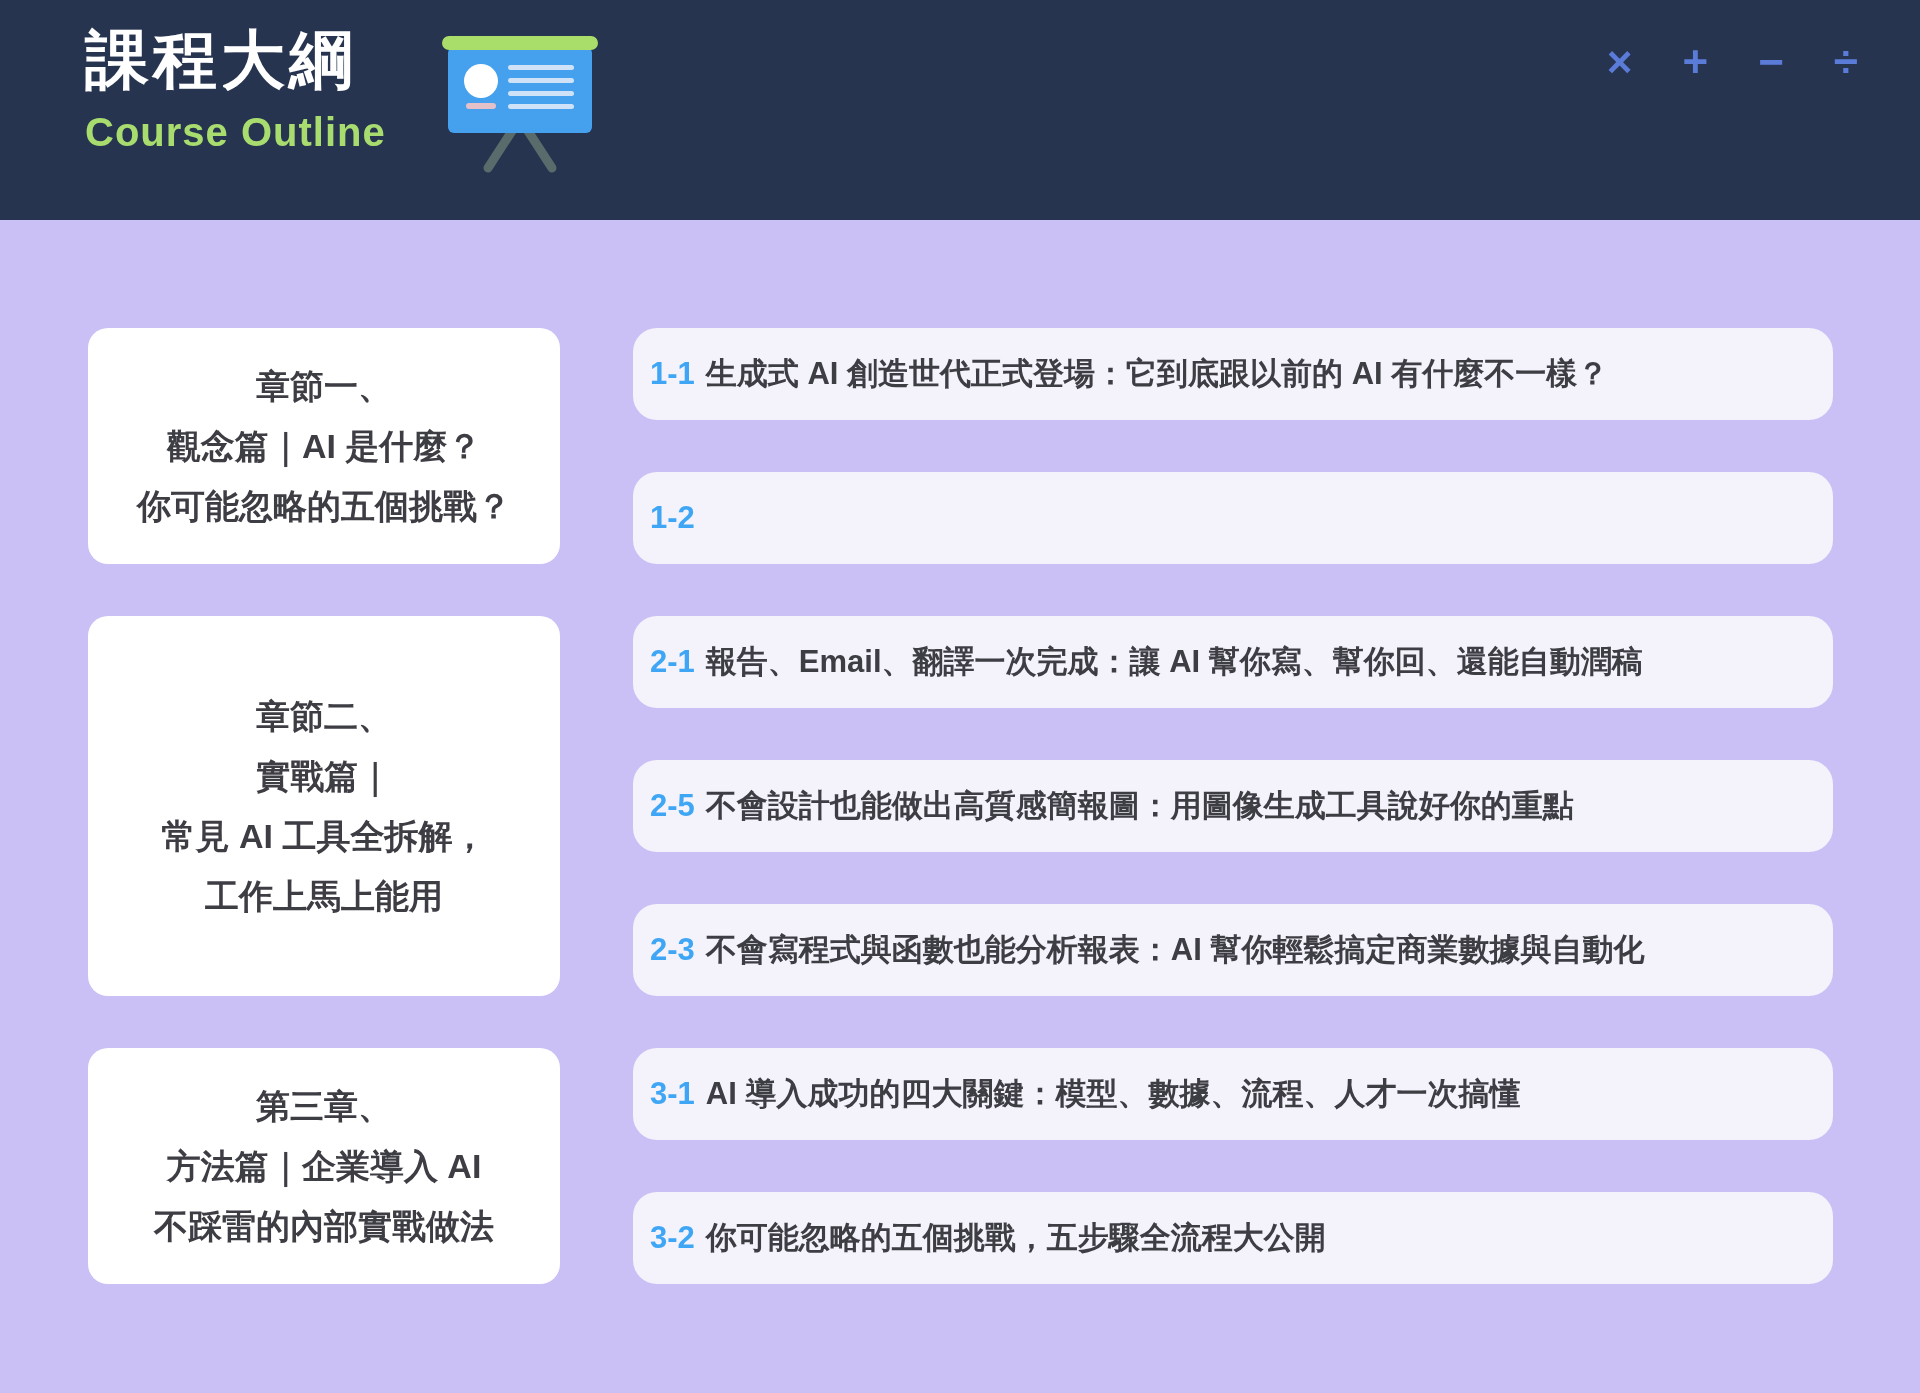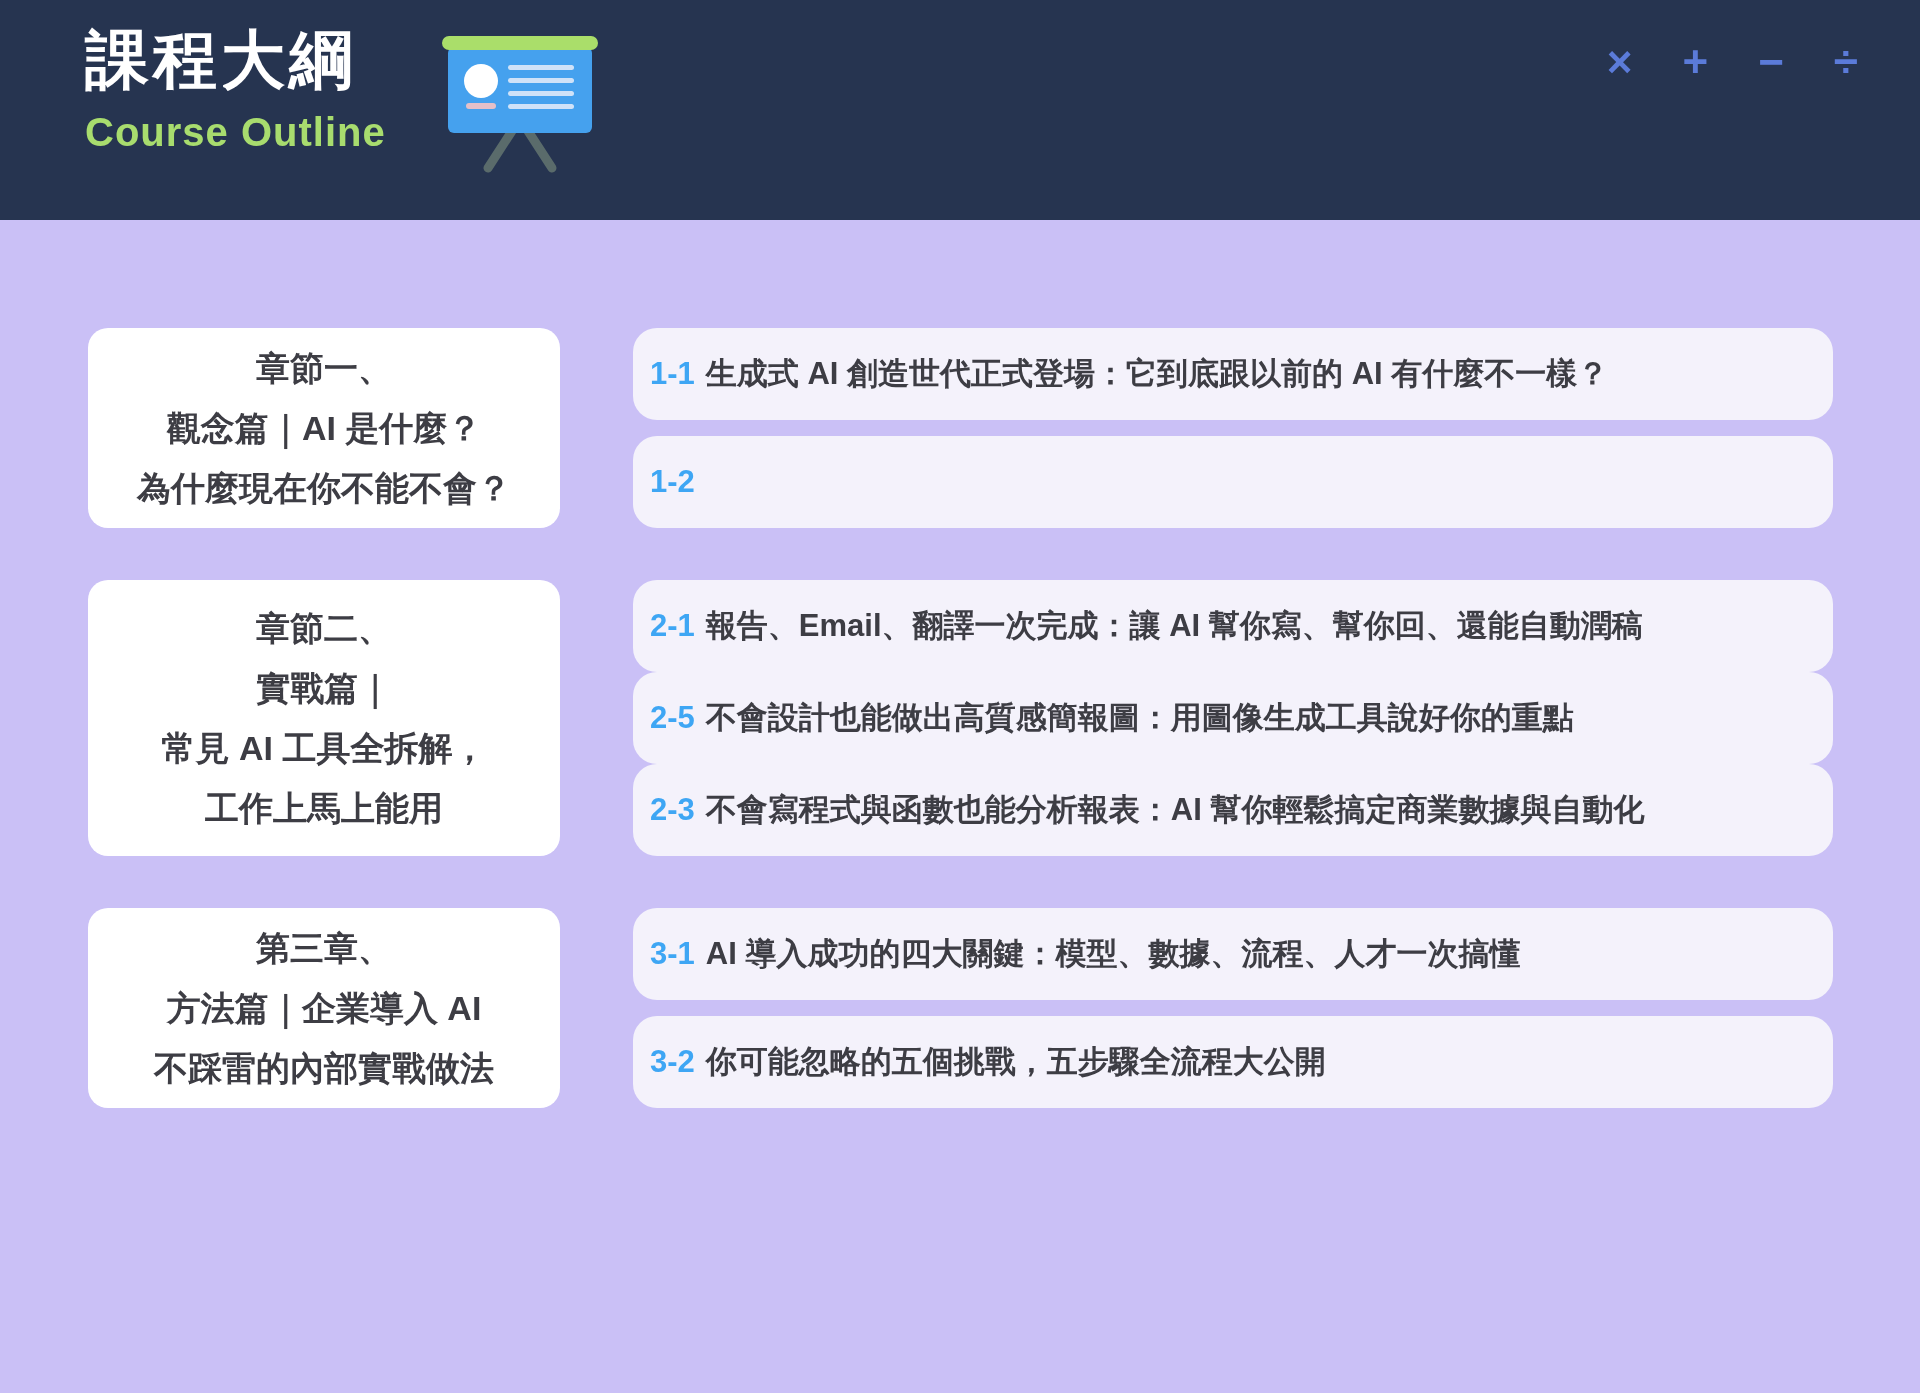--- a/index.html
+++ b/index.html
@@ -67,21 +67,21 @@
     font-size: 34px;
     font-weight: bold;
     line-height: 60px;
     padding: 10px 18px;
   }
 
   .lessons {
     width: 1200px;
     display: flex;
     flex-direction: column;
-    justify-content: space-between;
+    gap: 52px;
   }
   .lesson-row {
     height: 92px;
     background: var(--row-bg, #f4f2fb);
     border-radius: 24px;
     display: flex;
     align-items: center;
     padding: 0 24px 0 17px;
     font-size: 31px;
     font-weight: bold;
@@ -124,21 +124,21 @@
     <span>÷</span>
   </div>
 </div>
 
 <div class="main">
 
   <div class="group">
     <div class="chapter-card">
       <div>章節一、</div>
       <div>觀念篇｜AI 是什麼？</div>
-      <div>為什麼現在你不能不會？</div>
+      <div>你可能忽略的五個挑戰？</div>
     </div>
     <div class="lessons">
       <div class="lesson-row">
         <span class="lesson-num">1-1</span>
         <span class="lesson-title">生成式 AI 創造世代正式登場：它到底跟以前的 AI 有什麼不一樣？</span>
       </div>
       <div class="lesson-row">
         <span class="lesson-num">1-2</span>
       </div>
     </div>

